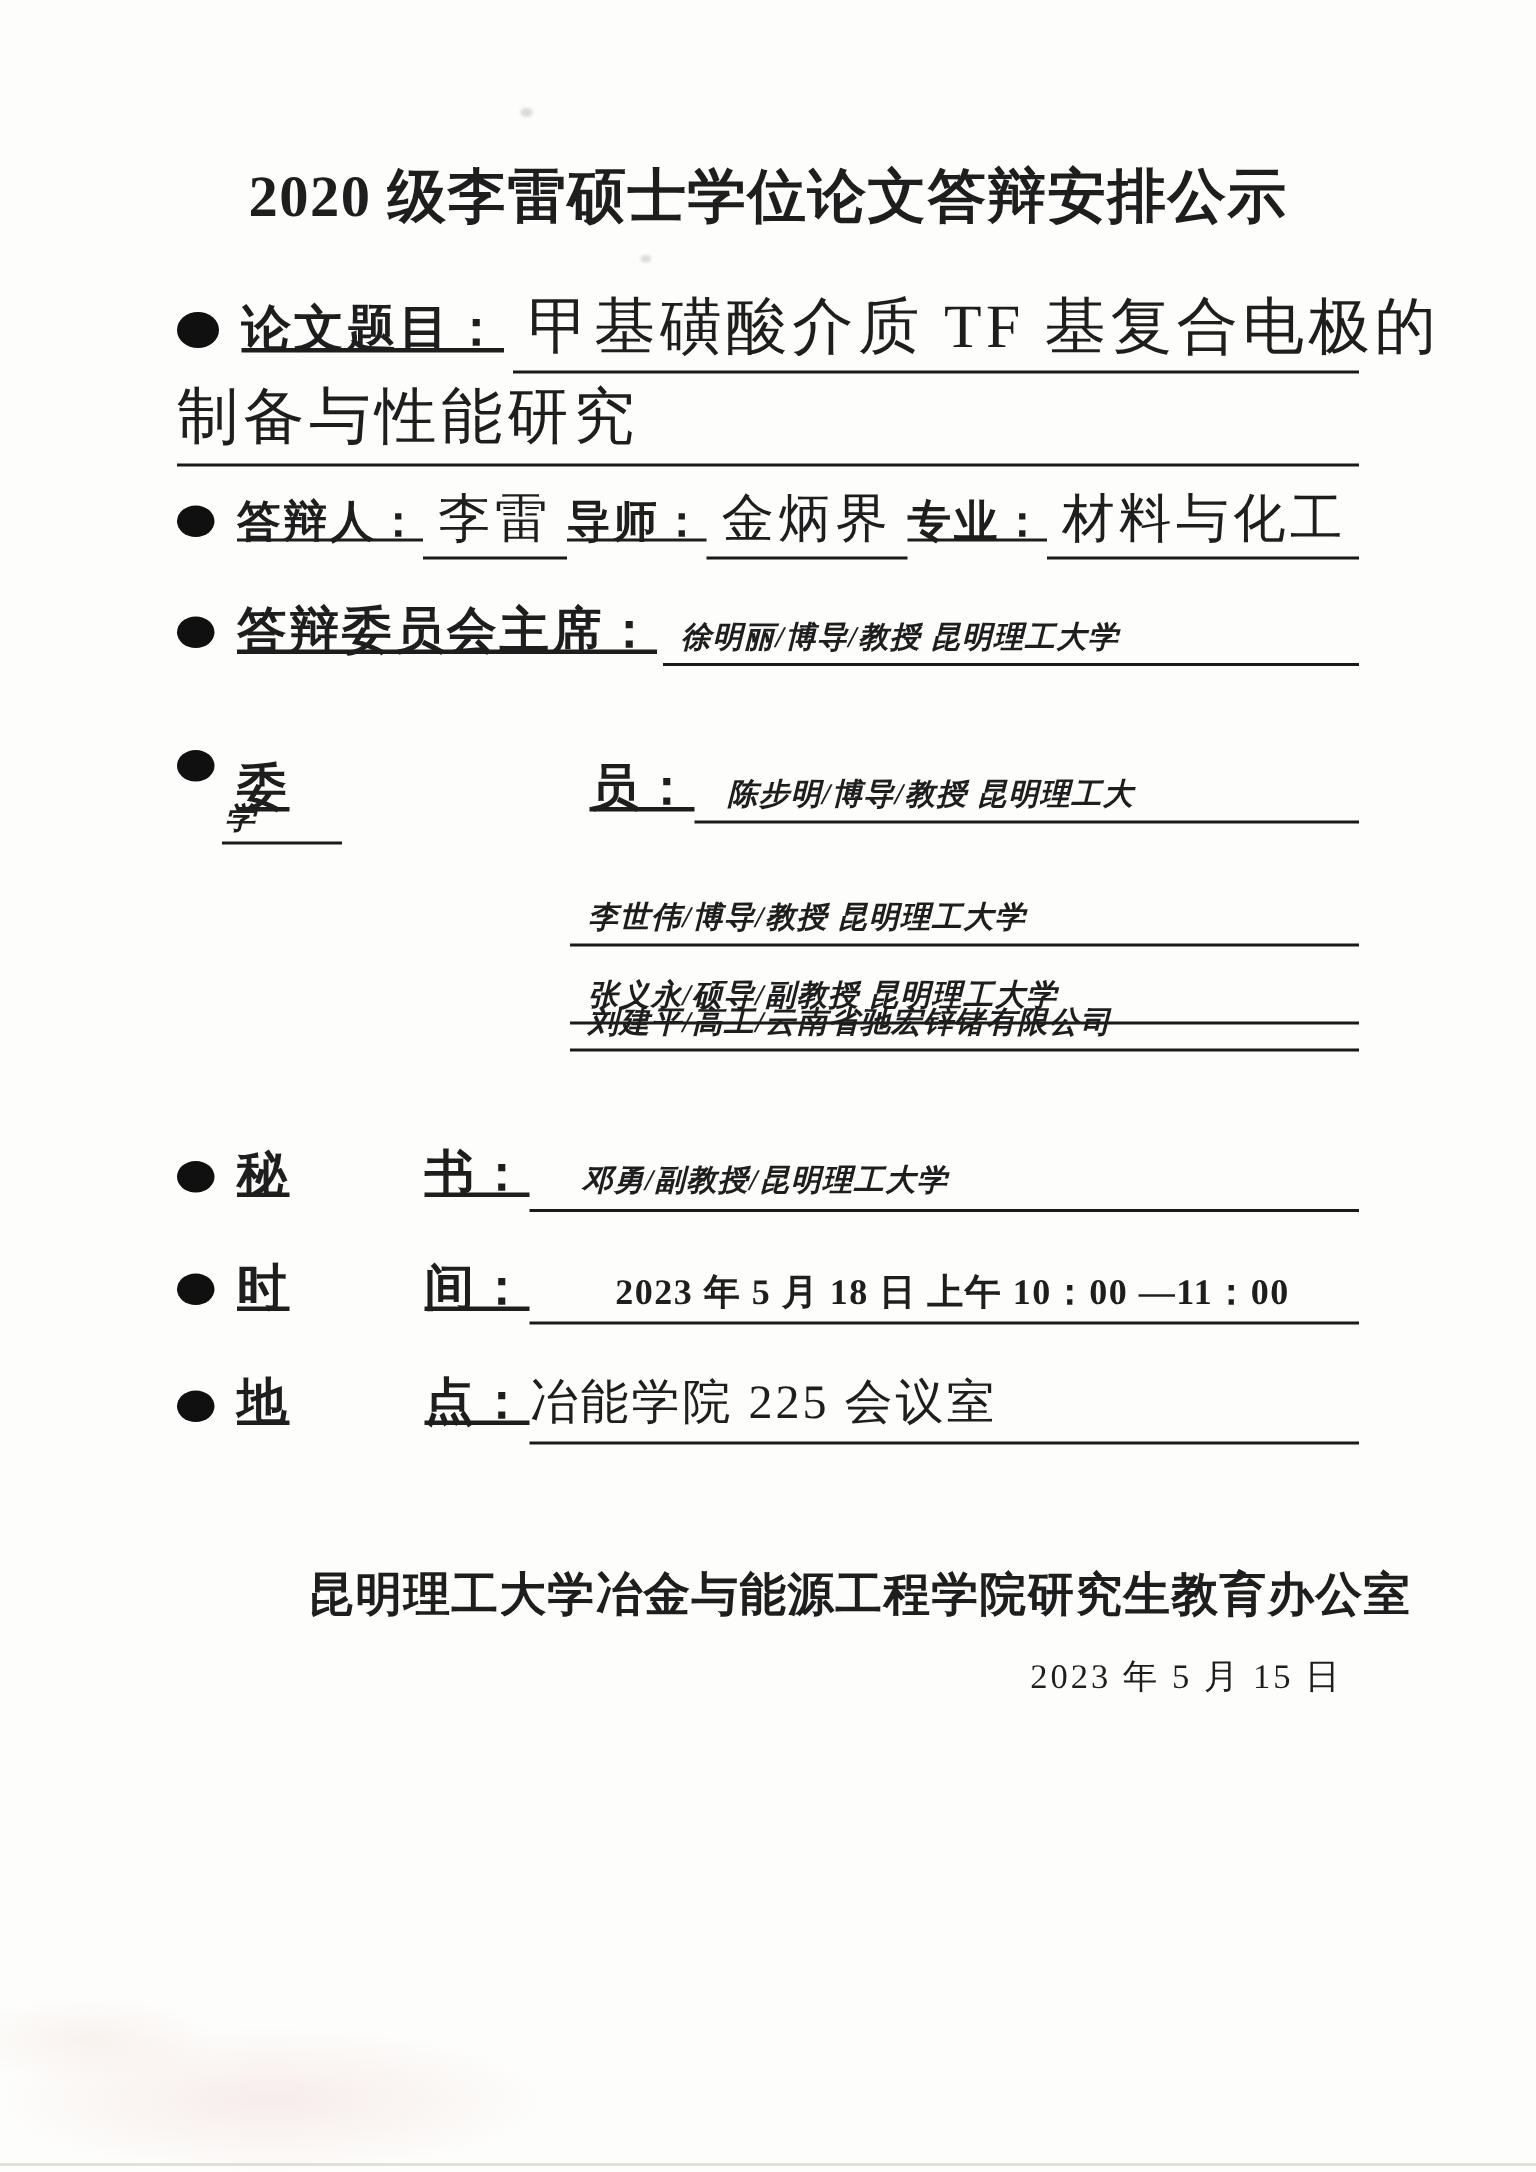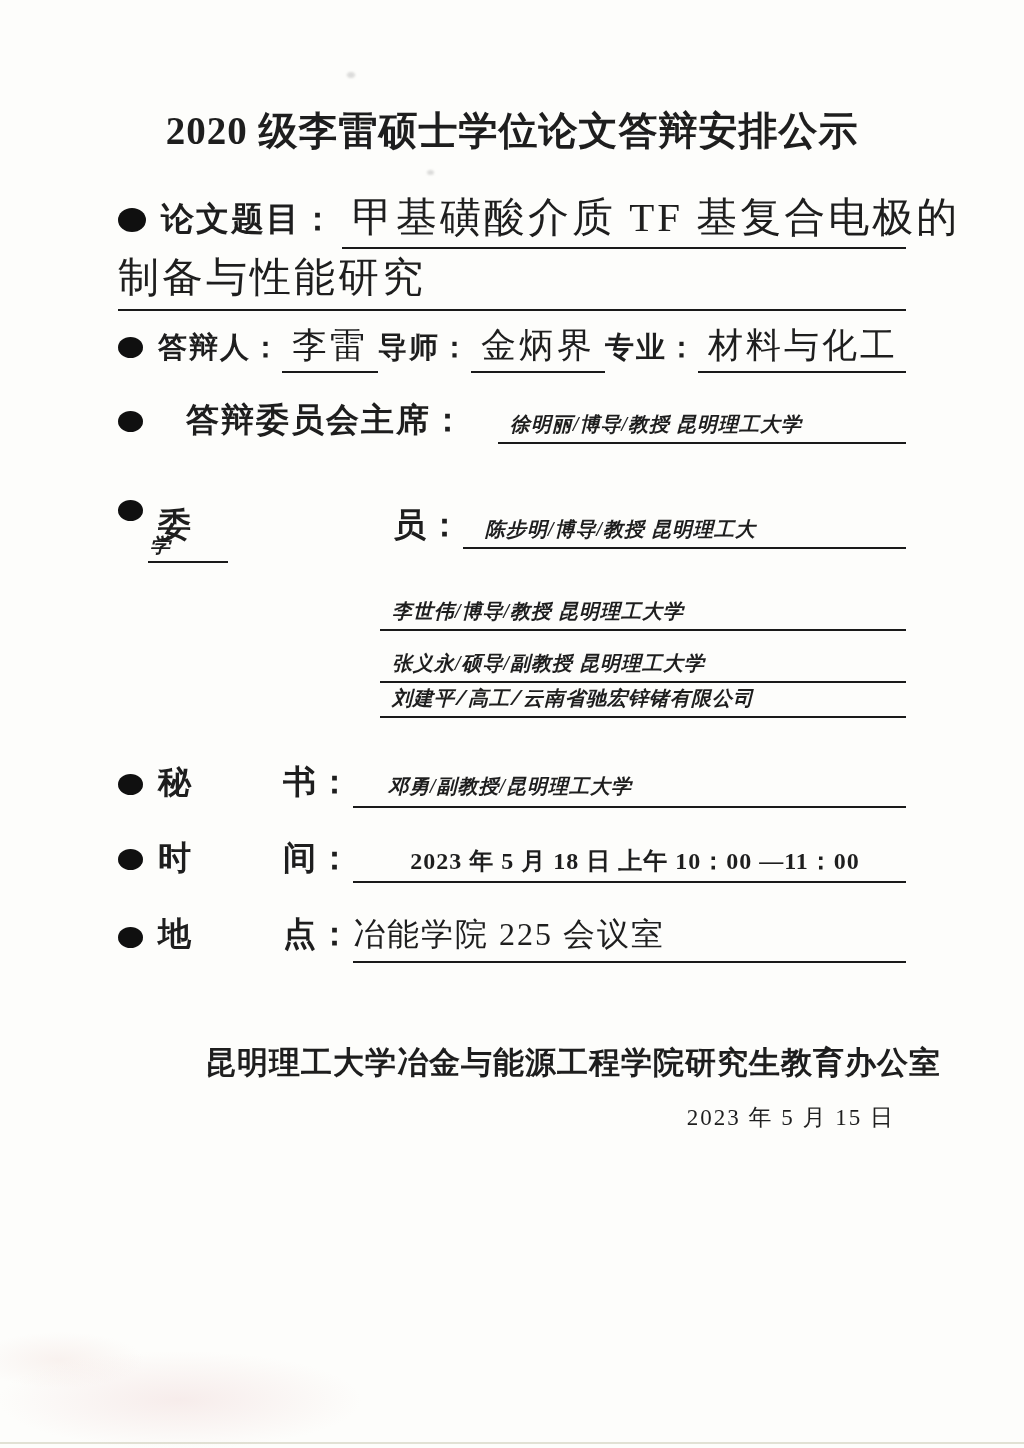--- a/index.html
+++ b/index.html
@@ -36,20 +36,21 @@
     display:flex;align-items:baseline;
   }
   .bullet{
     flex:none;width:25px;height:21px;border-radius:50%;
     background:#101010;align-self:center;margin-right:15px;
   }
   .bullet.big{width:28px;height:24px;}
   .label{
     font-weight:bold;white-space:nowrap;
     letter-spacing:2px;
+    text-decoration:underline;
   }
   .ul{border-bottom:2px solid #1a1a1a;}
   .fill{flex:1 1 auto;min-width:0;}
   
   .title{
     position:absolute;left:0;width:1024px;top:104px;
     text-align:center;font-weight:bold;
     font-size:39px;letter-spacing:1px;
     white-space:nowrap;
   }
@@ -62,40 +63,40 @@
   }
   .thesis1 .ul{padding:0 4px 2px 10px;}
   .thesis2{top:250px;}
   .thesis2 .ul{padding-bottom:4px;}
   
   .defender{top:322px;}
   .defender .label{font-size:29px;}
   .print-mid{font-size:35px;font-weight:normal;letter-spacing:3px;white-space:nowrap;}
   .defender .ul{padding:0 10px 2px 10px;}
   
-  .chair{top:398px;gap:28px;}
+  .chair{top:398px;}
   .chair .label{font-size:33px;margin-right:4px;}
   .hand{
     font-style:italic;font-weight:bold;
     font-size:20px;letter-spacing:1px;white-space:nowrap;
   }
   .chair .ul{padding:0 4px 4px 12px;}
   
   .committee{top:472px;}
   .committee .label{font-size:33px;}
   .committee .gap{width:200px;flex:none;}
   .committee .ul{padding:0 4px 4px 22px;margin-top:44px;}
   .cont-row{top:532px;}
   .cont-row .ul{margin-left:30px;width:78px;padding:0 0 2px 2px;}
   
   .member{left:380px;width:526px;}
   .member .ul{width:100%;padding:0 0 4px 12px;}
   .m1{top:598px;}
   .m2{top:650px;}
-  .m3{top:685px;font-family:Liberation Mono, monospace;}
+  .m3{top:668px;}
   
   .pair .label{font-size:33px;}
   .pair .second{margin-left:90px;}
   .secretary{top:760px;}
   .secretary .ul{padding:0 4px 6px 35px;}
   .time{top:836px;}
   .time-value{font-size:24px;font-weight:bold;letter-spacing:1px;white-space:nowrap;text-align:center;}
   .time .ul{padding:0 4px 4px 15px;}
   .place{top:912px;}
   .place-value{font-size:32px;font-weight:normal;letter-spacing:2px;}

